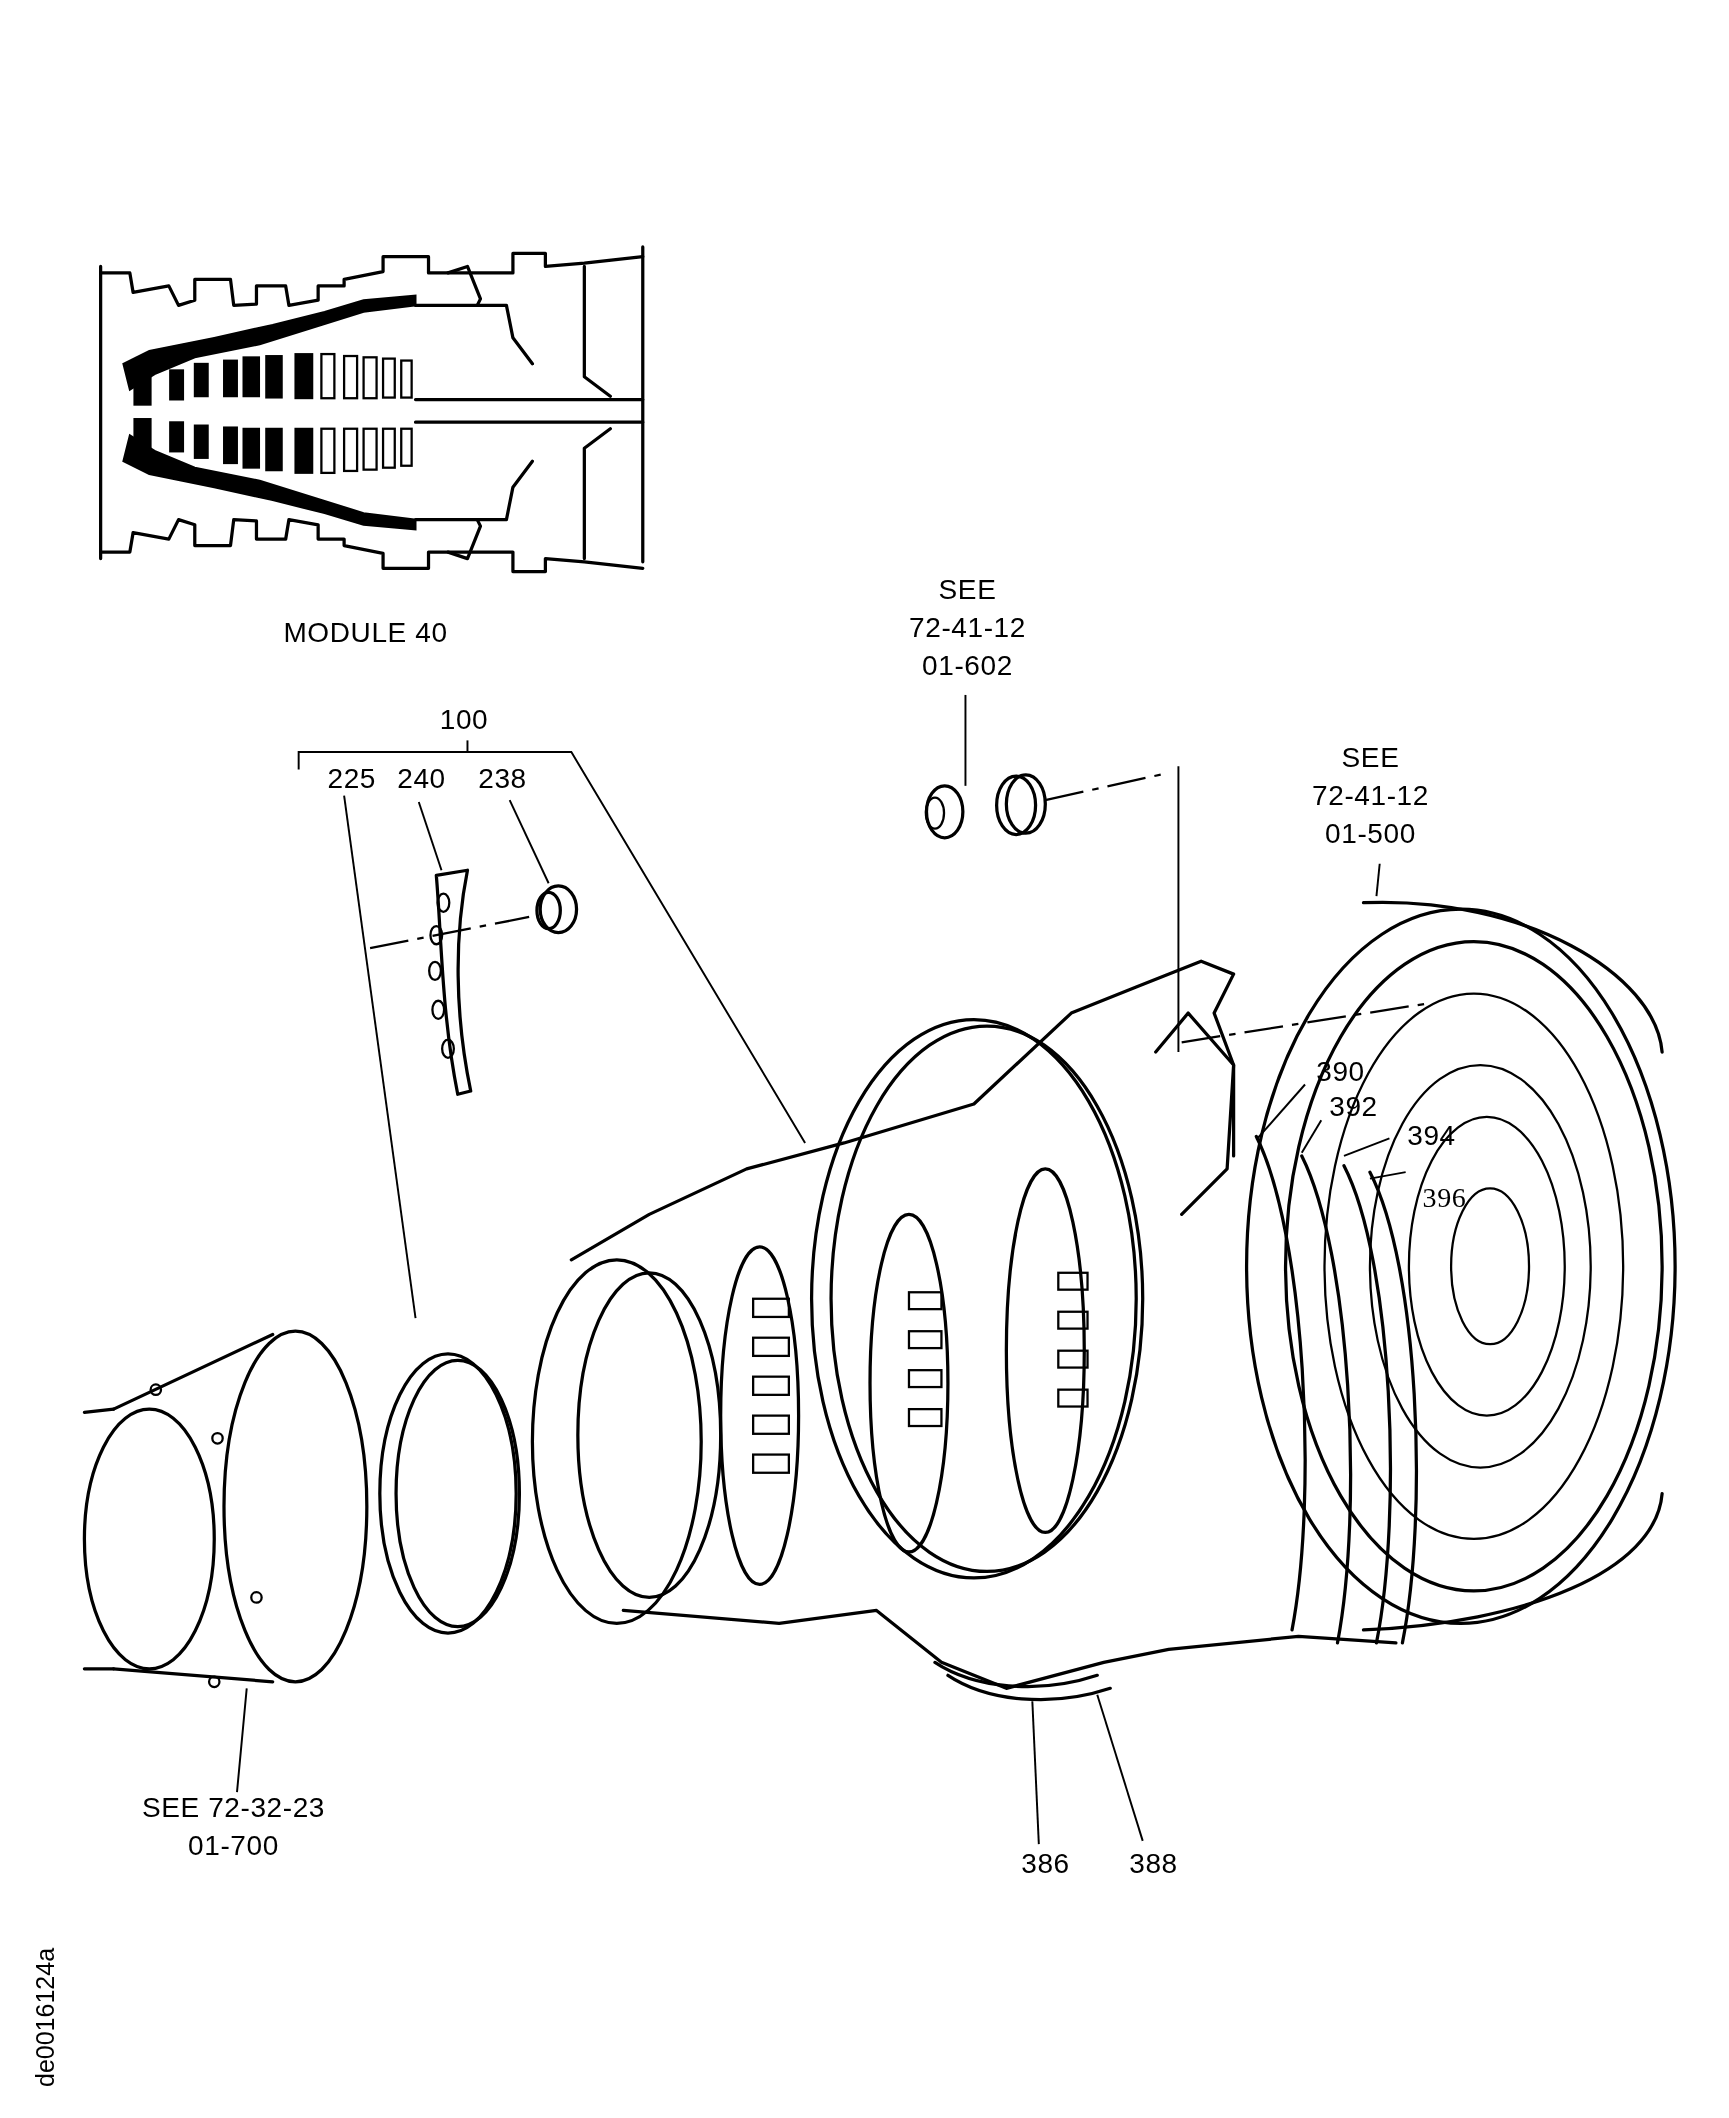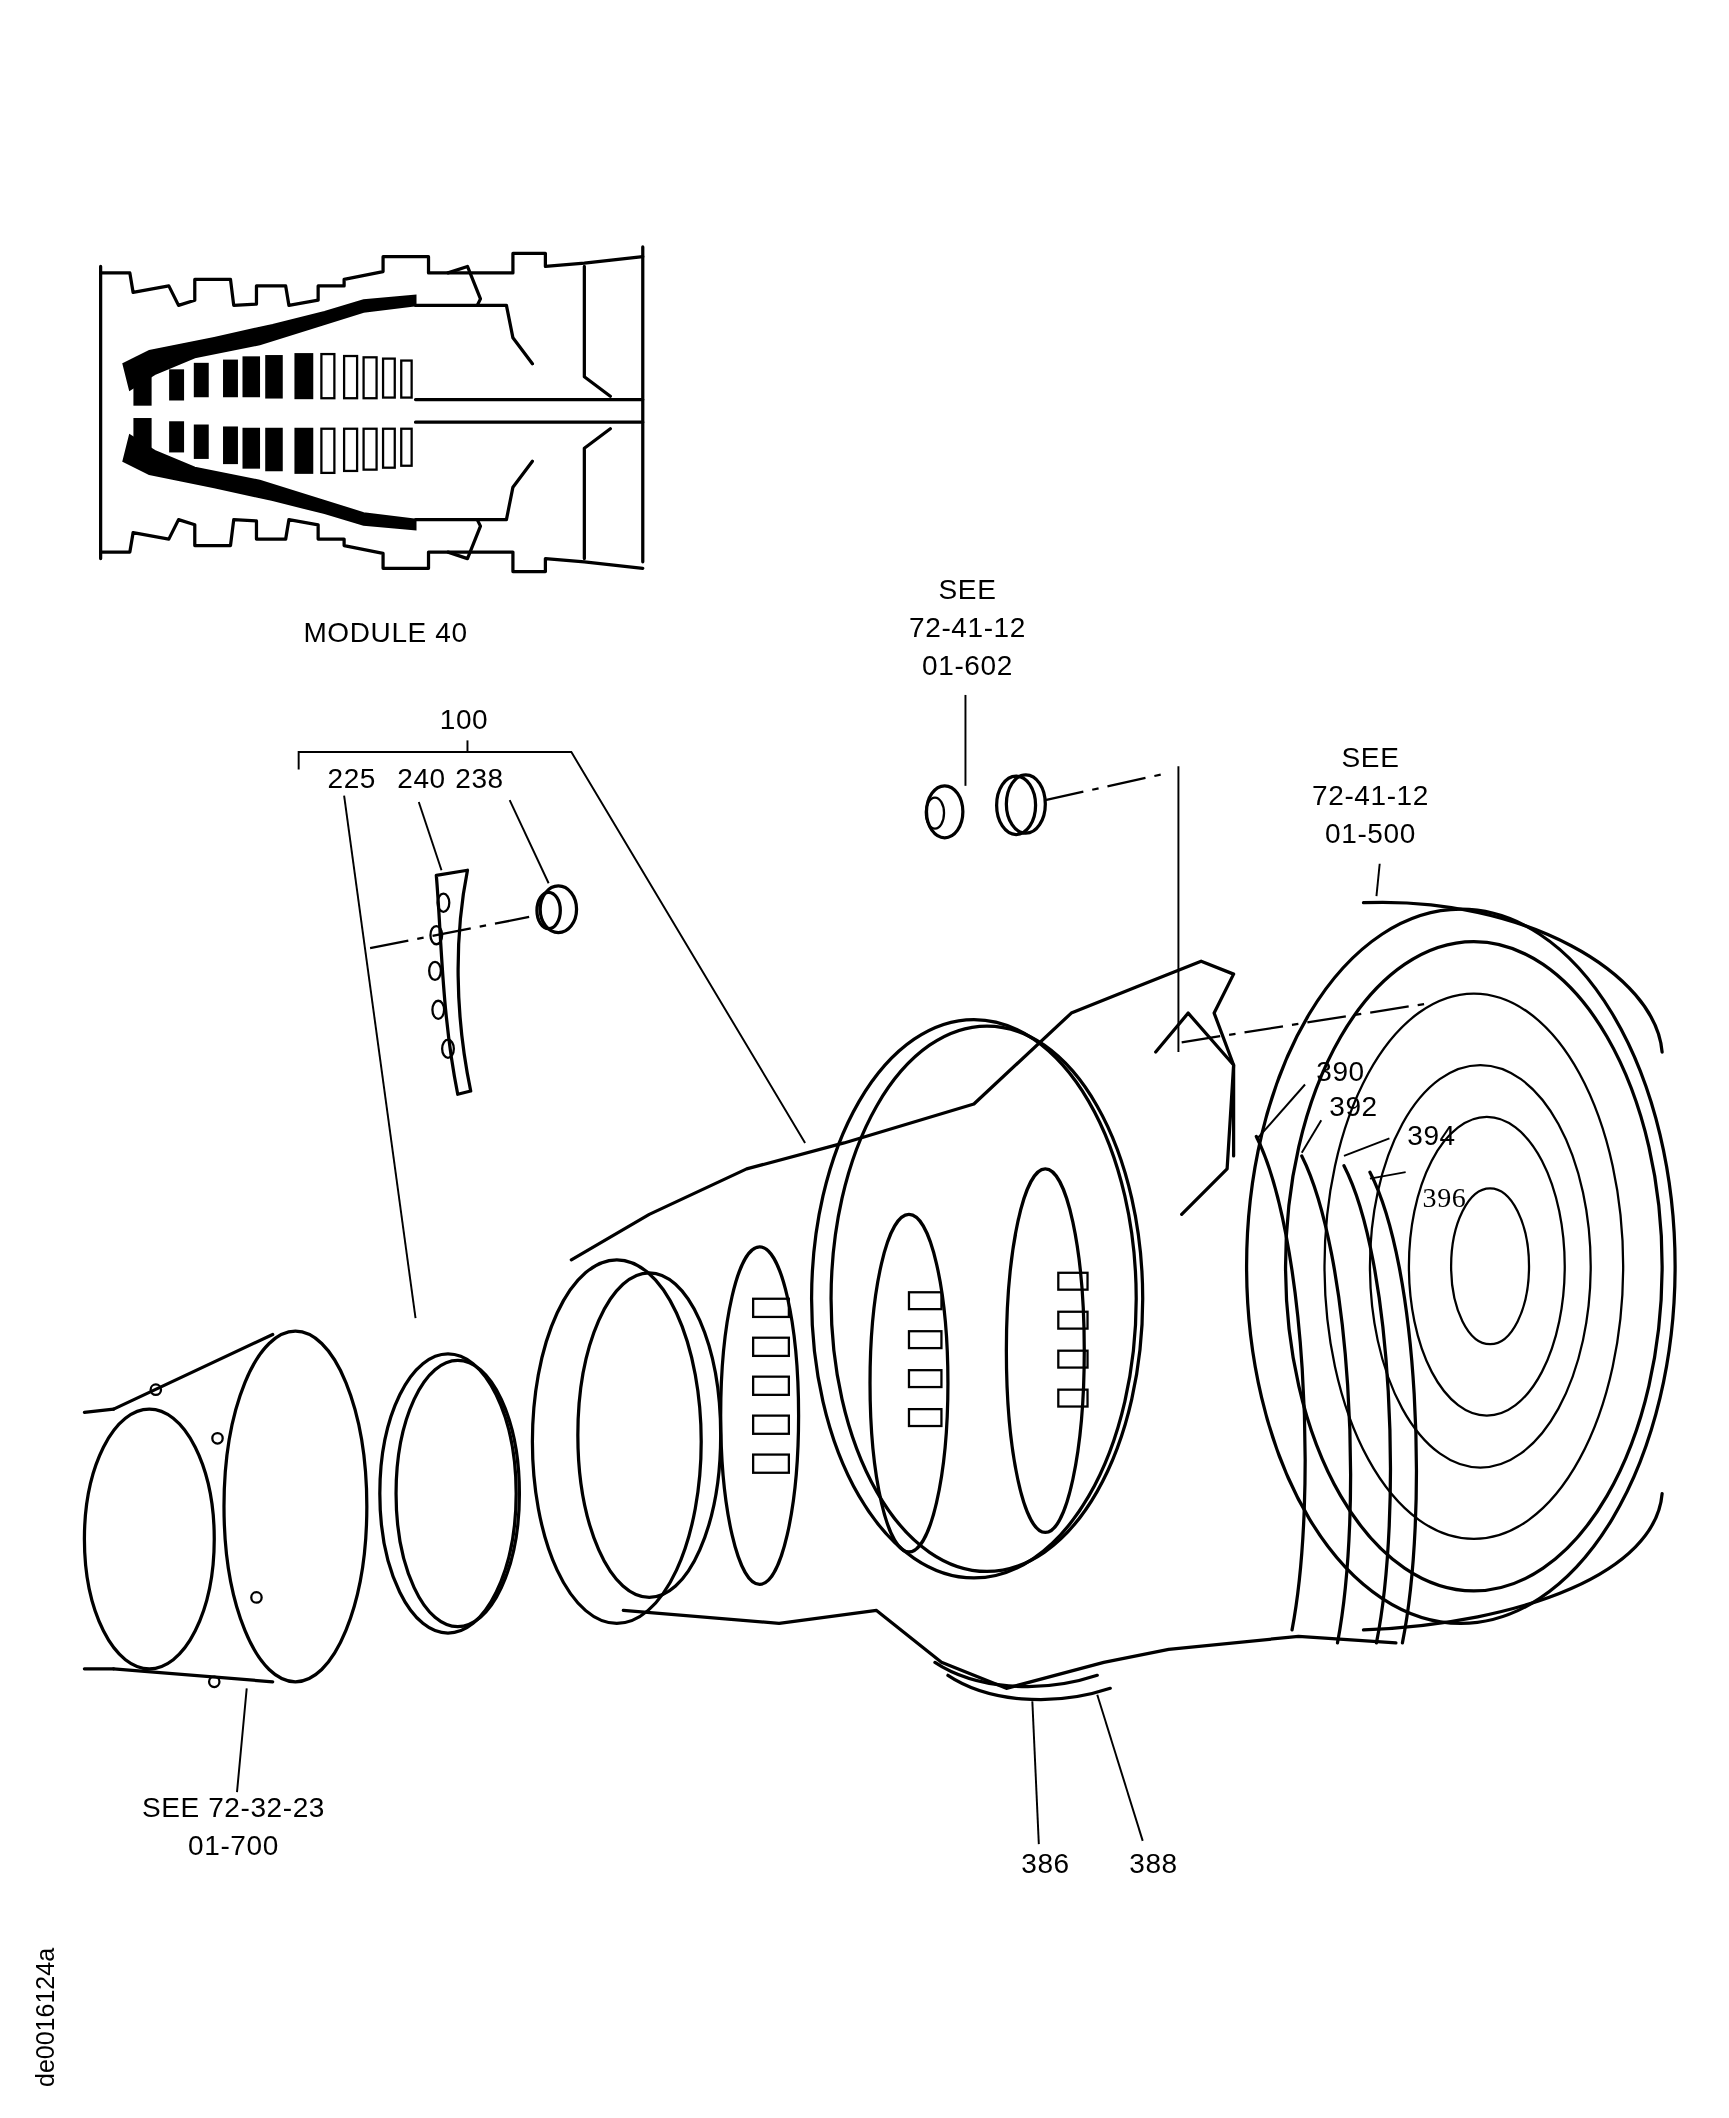--- a/index.html
+++ b/index.html
@@ -169,26 +169,26 @@
   </g>
 
   <g>
     <path class="leader" d="M2010 1670 L1935 1755"></path>
     <path class="leader" d="M2035 1725 L2005 1775"></path>
     <path class="leader" d="M2140 1753 L2070 1780"></path>
     <path class="leader" d="M2165 1805 L2110 1815"></path>
   </g>
 </svg>
 
-<div class="lbl" style="left:272px; top:614px; width:227px;">MODULE 40</div>
+<div class="lbl" style="left:252px; top:614px; width:227px;">MODULE 40</div>
 
 <div class="lbl" style="left:425px; top:701px; width:78px;">100</div>
 <div class="lbl" style="left:305px; top:760px; width:71px;text-align:right;">225</div>
 <div class="lbl" style="left:386px; top:760px; width:71px;">240</div>
-<div class="lbl" style="left:444px; top:760px; width:71px;">238</div>
+<div class="lbl" style="left:467px; top:760px; width:71px;">238</div>
 
 <div style="position:absolute; left:883px; top:571px; width:169px;">
   <div class="lbl" style="position:relative; width:169px;">SEE</div>
   <div class="lbl" style="position:relative; width:169px;">72-41-12</div>
   <div class="lbl" style="position:relative; width:169px;">01-602</div>
 </div>
 
 <div style="position:absolute; left:1286px; top:739px; width:169px;">
   <div class="lbl" style="position:relative; width:169px;">SEE</div>
   <div class="lbl" style="position:relative; width:169px;">72-41-12</div>

